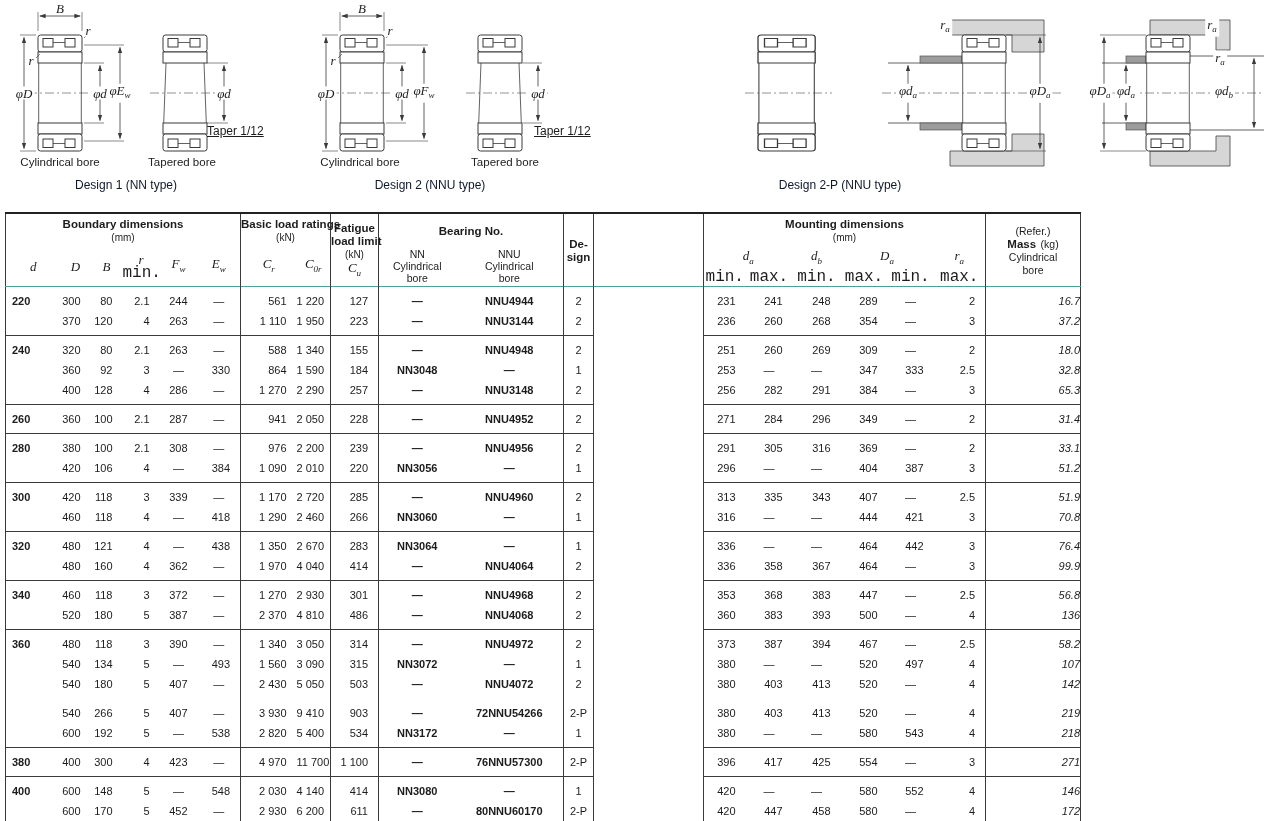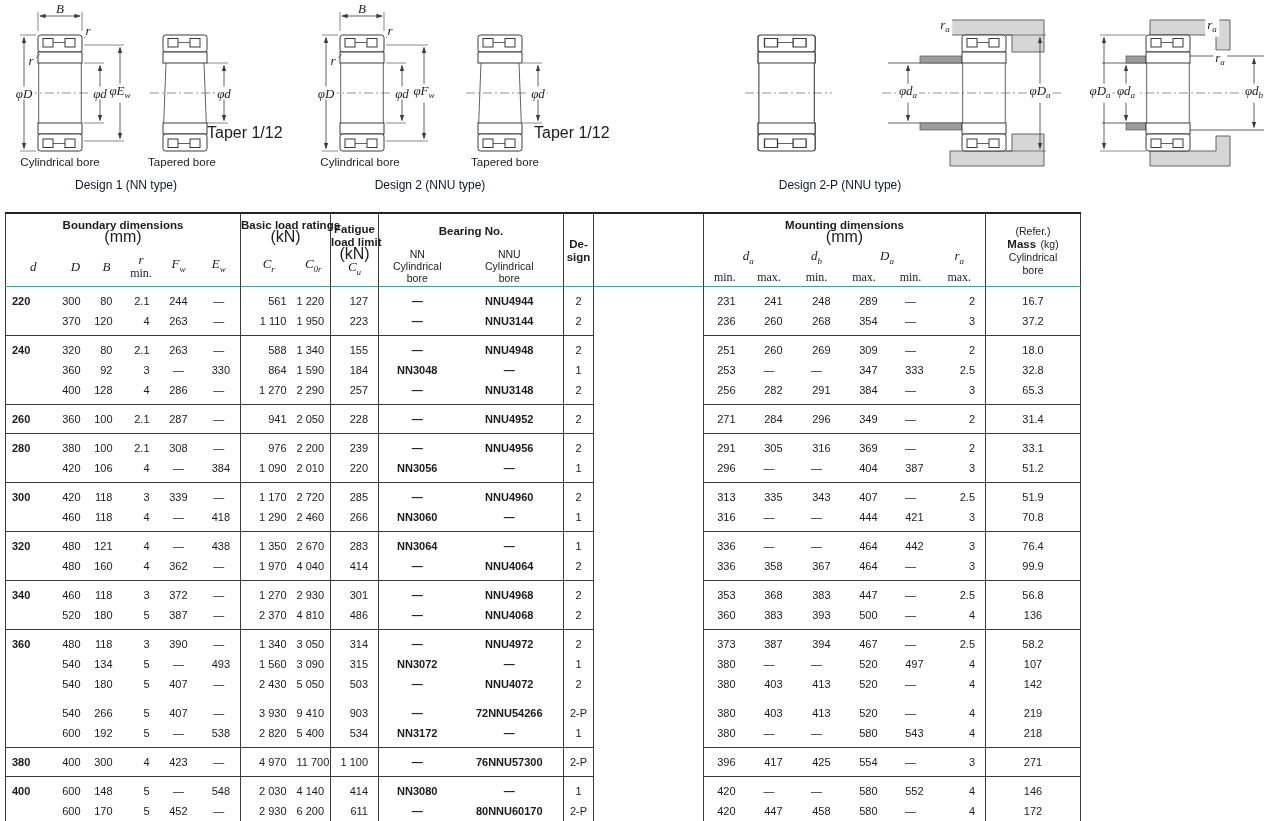--- a/index.html
+++ b/index.html
@@ -12,44 +12,44 @@
   .ln{fill:#fff;stroke:#3a3a3a;stroke-width:1;}
   .thin{stroke:#3a3a3a;stroke-width:.8;fill:none;}
   .cl{stroke:#666;stroke-width:.7;stroke-dasharray:9 3 2 3;fill:none;}
   .dim{stroke:#3a3a3a;stroke-width:.8;fill:none;marker-start:url(#ar);marker-end:url(#ar);}
   .ext{stroke:#3a3a3a;stroke-width:.6;fill:none;}
   .hsg{fill:#d6d6d6;stroke:#555;stroke-width:.9;}
   .strip{fill:#9c9c9c;stroke:#555;stroke-width:.7;}
   .dlab{position:absolute;transform:translate(-50%,-50%);background:#fff;padding:0 2px;
     font-family:"Liberation Serif",serif;font-style:italic;font-size:13px;white-space:nowrap;line-height:13px;}
   .dlab sub{font-size:9px;font-style:italic;}
-  .flab{position:absolute;font-size:16px;white-space:nowrap;}
+  .flab{position:absolute;font-size:12px;white-space:nowrap;text-decoration:underline;}
   .fcap{position:absolute;transform:translate(-50%,0);font-size:11.5px;white-space:nowrap;color:#222;}
   .ftitle{position:absolute;transform:translate(-50%,0);font-size:12px;white-space:nowrap;color:#0f172a;}
 
   
   table#cat{position:absolute;left:5px;top:212px;width:1075px;table-layout:fixed;
     border-collapse:collapse;border-left:1px solid #3a3a3a;border-right:1px solid #3a3a3a;
     border-top:2.5px solid #222;border-bottom:2.5px solid #222;}
   #cat th,#cat td{margin:0;white-space:nowrap;overflow:visible;}
   #cat thead{border-bottom:1px solid #14b8a6;}
   #cat thead th{font-weight:normal;vertical-align:middle;text-align:center;line-height:12px;padding:2px 0;}
   .sect{font-weight:bold;font-size:11.5px;}
-  .unit{font-weight:normal;font-size:16px;}
+  .unit{font-weight:normal;font-size:10px;}
   .hsm{font-size:10.5px;}
-  .mm{font-size:12px;font-style:normal;font-family:Liberation Serif, serif;}
+  .mm{font-size:16px;font-style:normal;font-family:Liberation Mono, monospace;}
   .sym{font-family:"Liberation Serif",serif;font-style:italic;font-size:13px;font-weight:normal;}
   .sym sub,#cat .sym sub{font-size:9px;}
   #cat td{font-size:11px;height:18px;line-height:14px;padding:1px 0 1px 0;}
   .num{text-align:right;padding-right:10px !important;}
   .dash{text-align:center !important;padding-right:0 !important;}
   .cd{font-weight:bold;font-size:12px;text-align:left;padding-left:6px !important;}
   .bno{text-align:center;font-weight:bold;}
   .ctr{text-align:center;}
-  .mass{text-align:center;}
+  .mass{text-align:right;font-style:italic;}
   .bl{border-left:1px solid #3a3a3a;}
   .rt{border-top:1px solid #3a3a3a;}
   #cat tbody tr:first-child td{padding-top:5px;}
   #cat tbody tr:last-child td{padding-bottom:5px;}
   #cat tbody tr.blockgap td{padding-top:10px;}
 </style>
 </head>
 <body>
 
 <div id="stage">
@@ -188,21 +188,21 @@
     <span class="flab" style="left:534px;top:124px">Taper 1/12</span>
 
     <span class="dlab" style="left:945px;top:27px"><span>r</span><sub>a</sub></span>
     <span class="dlab" style="left:908px;top:93px"><span>φd</span><sub>a</sub></span>
     <span class="dlab" style="left:1040px;top:93px"><span>φD</span><sub>a</sub></span>
 
     <span class="dlab" style="left:1212px;top:27px"><span>r</span><sub>a</sub></span>
     <span class="dlab" style="left:1220px;top:60px"><span>r</span><sub>a</sub></span>
     <span class="dlab" style="left:1100px;top:93px"><span>φD</span><sub>a</sub></span>
     <span class="dlab" style="left:1126px;top:93px"><span>φd</span><sub>a</sub></span>
-    <span class="dlab" style="left:1254px;top:93px"><span>φd</span><sub>b</sub></span>
+    <span class="dlab" style="left:1224px;top:93px"><span>φd</span><sub>b</sub></span>
 
     <span class="fcap" style="left:60px;top:156px">Cylindrical bore</span>
     <span class="fcap" style="left:182px;top:156px">Tapered bore</span>
     <span class="fcap" style="left:360px;top:156px">Cylindrical bore</span>
     <span class="fcap" style="left:505px;top:156px">Tapered bore</span>
     <span class="ftitle" style="left:126px;top:178px">Design 1 (NN type)</span>
     <span class="ftitle" style="left:430px;top:178px">Design 2 (NNU type)</span>
     <span class="ftitle" style="left:840px;top:178px">Design 2-P (NNU type)</span>
   </div>
 

